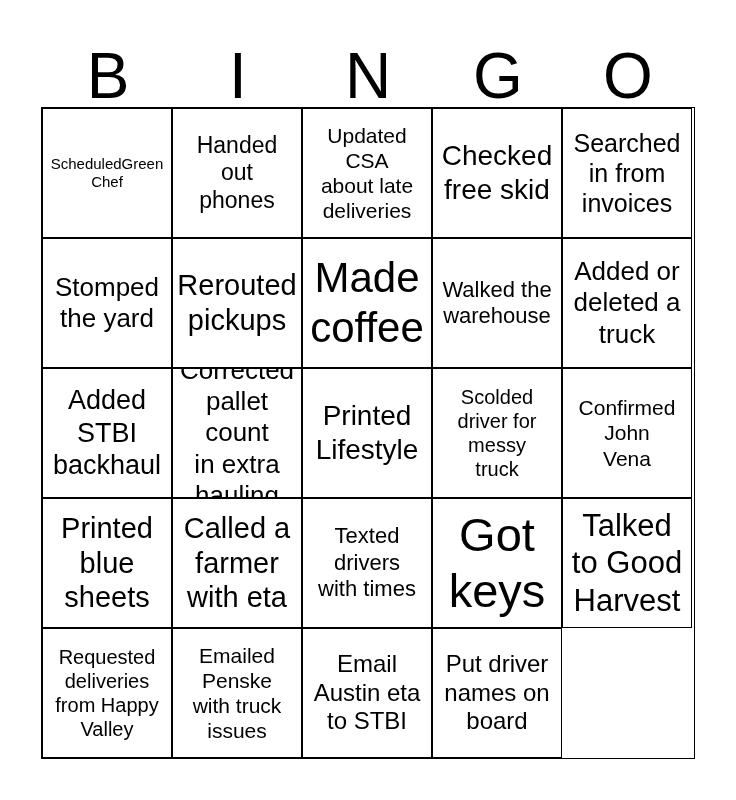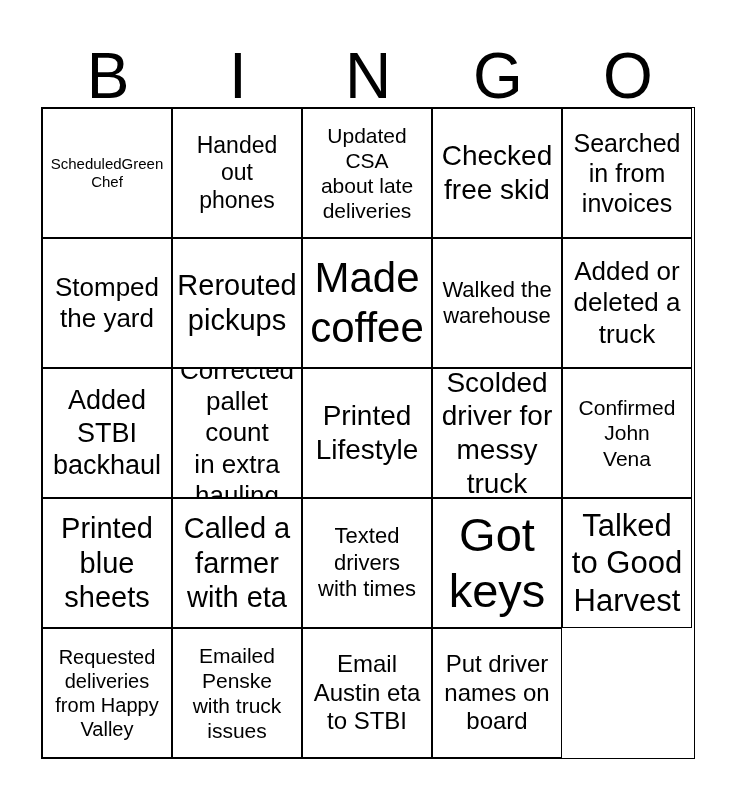--- a/index.html
+++ b/index.html
@@ -92,21 +92,21 @@
 
     <div class="cell" style="font-size:27px">Added
 STBI
 backhaul</div>
     <div class="cell" style="font-size:26px">Corrected
 pallet count
 in extra
 hauling</div>
     <div class="cell" style="font-size:28px">Printed
 Lifestyle</div>
-    <div class="cell" style="font-size:28px">Scolded
+    <div class="cell" style="font-size:20px">Scolded
 driver for
 messy
 truck</div>
 
     <div class="cell" style="font-size:21px">Confirmed
 John
 Vena</div>
     <div class="cell" style="font-size:29px">Printed
 blue
 sheets</div>

